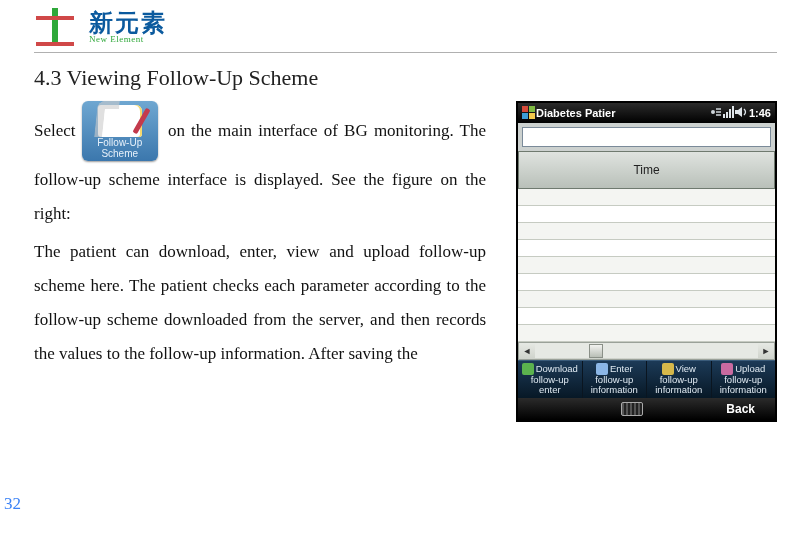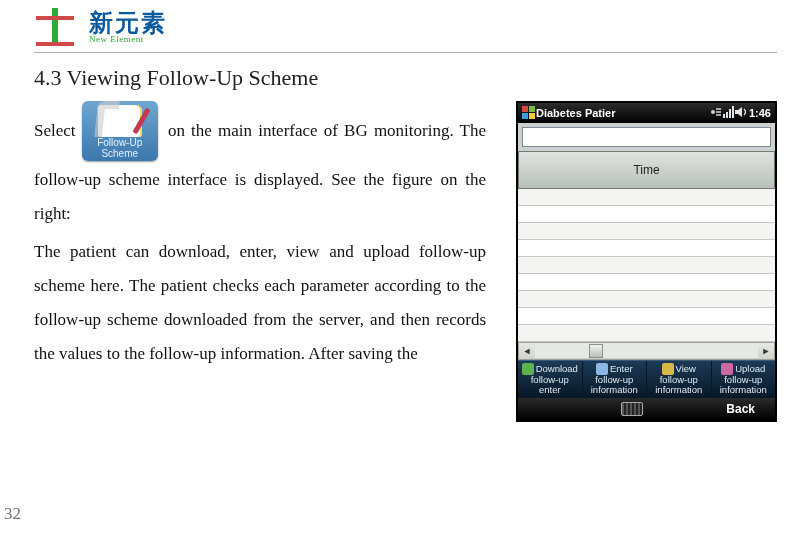--- a/index.html
+++ b/index.html
@@ -254,24 +254,24 @@
     font-size: 12px;
   }
   .softbar .kbd {
     width: 22px; height: 14px;
     border: 1px solid #aaa;
     border-radius: 2px;
     background: repeating-linear-gradient(90deg,#555 0 2px,#222 2px 4px);
   }
   .page-num {
     position: absolute;
-    bottom: 12px;
+    bottom: 22px;
     left: 4px;
     font-size: 17px;
-    color: #737373;
+    color: #3b82f6;
   }
 </style>
 </head>
 <body>
 
 <div class="page">
   <div class="header-row">
     <div class="logo-icon"></div>
     <div class="brand-text">
       <span class="brand-cn">新元素</span>

